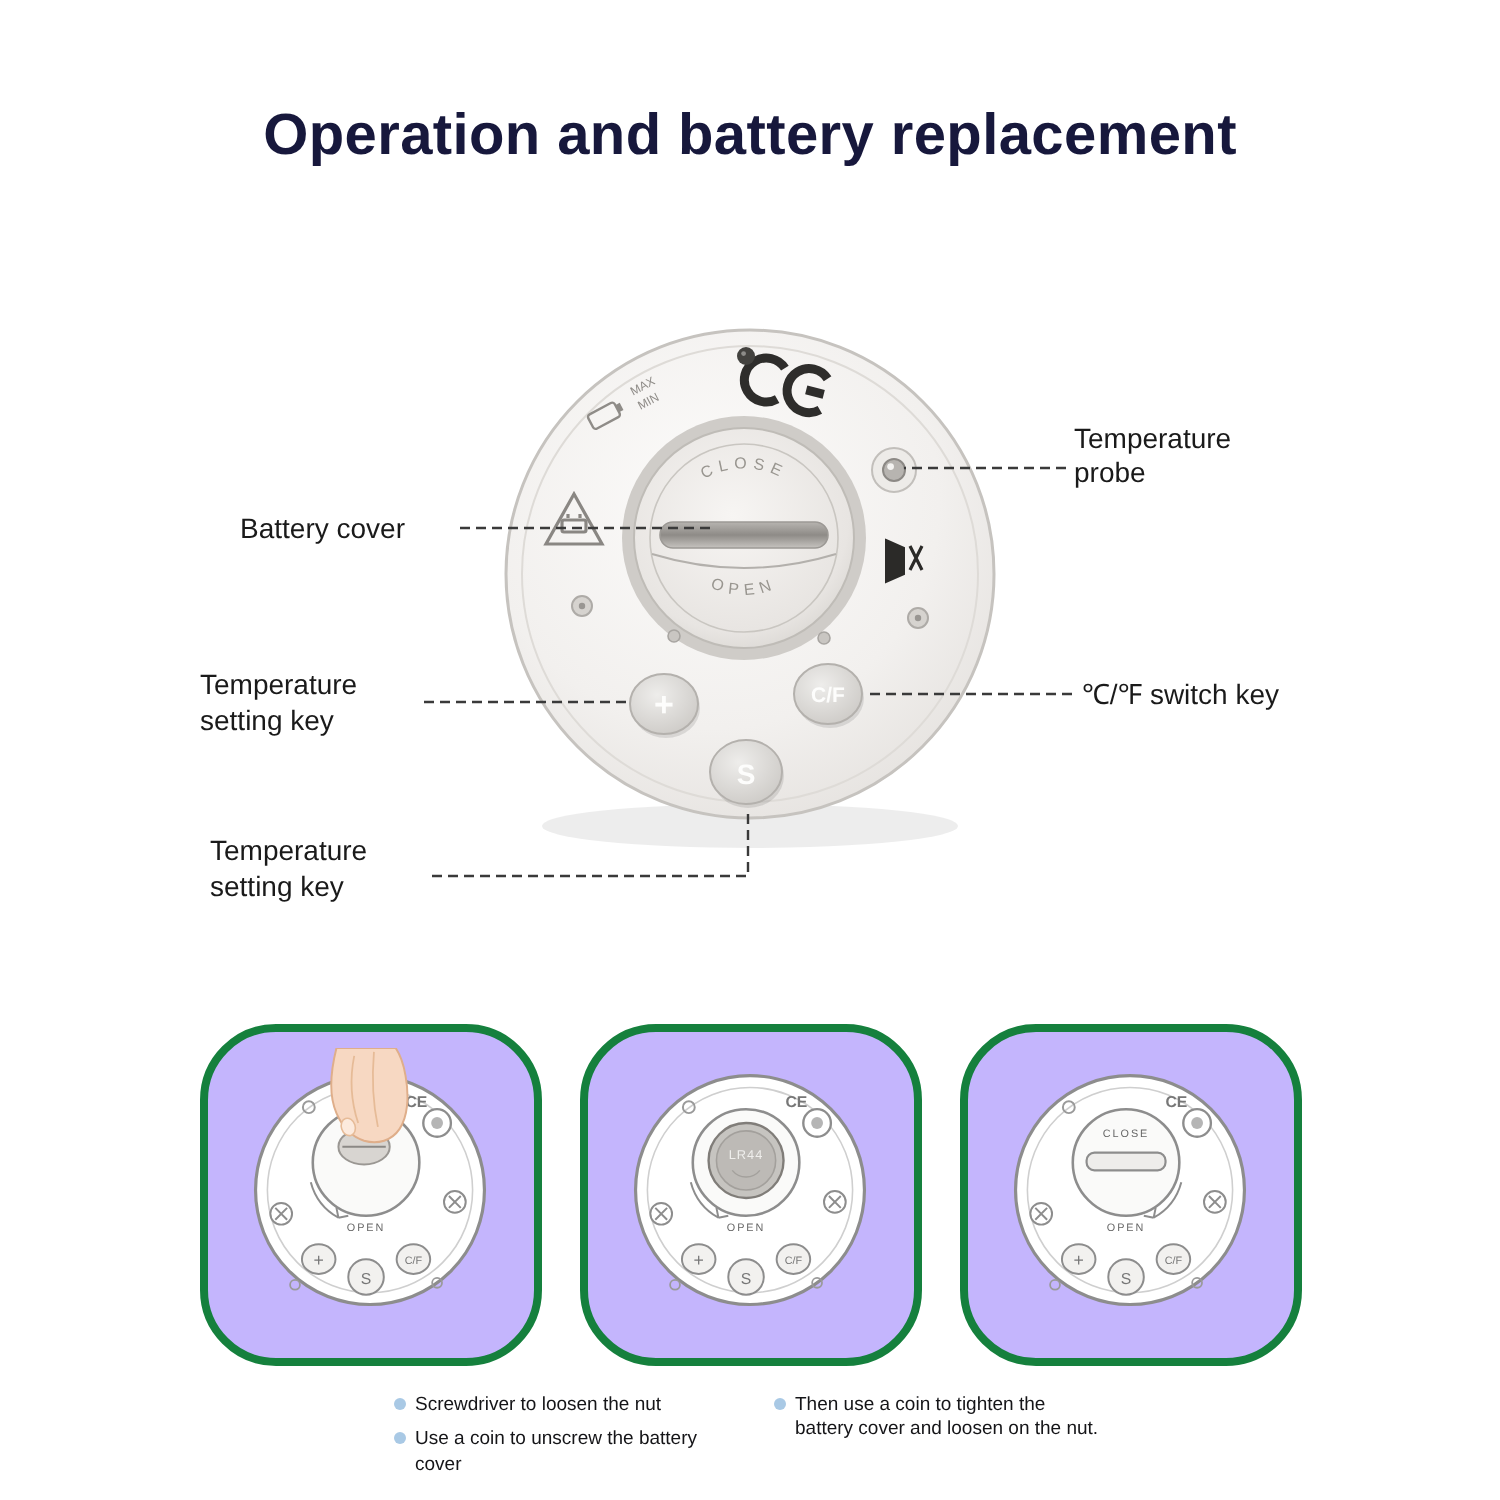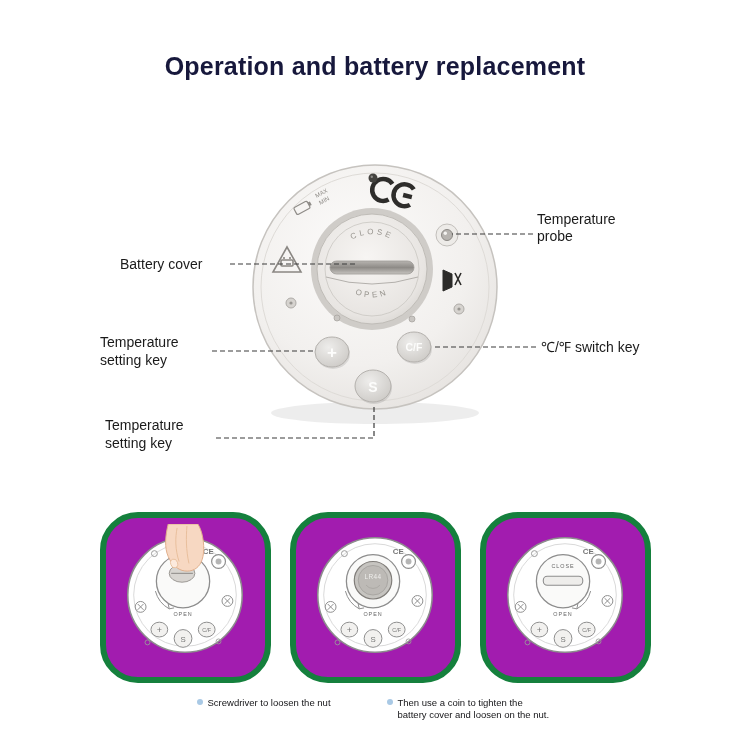--- a/index.html
+++ b/index.html
@@ -1,24 +1,24 @@
 <!DOCTYPE html>
 <html><head>
 <meta charset="utf-8">
 <style>
   * { margin:0; padding:0; box-sizing:border-box; }
   html,body { width:750px; height:750px; background:#ffffff; font-family:"Liberation Sans",sans-serif; }
   .page { position:relative; width:750px; height:750px; background:#fff; overflow:hidden; }
   .title { position:absolute; top:52px; left:0; width:100%; text-align:center;
-           font-size:25px; font-weight:800; color:#17183c; letter-spacing:.2px; }
+           font-size:29px; font-weight:800; color:#17183c; letter-spacing:.2px; }
   .device-svg { position:absolute; top:112px; left:0; }
   svg text { font-family:"Liberation Sans",sans-serif; }
   .label-text { font-size:14px; fill:#1a1a1a; }
   .steps { position:absolute; top:512px; left:0; width:100%; display:flex; justify-content:center; gap:19px; }
-  .step-card { width:171px; height:171px; border:6px solid #15803d; border-radius:38px; background:#a21caf;
+  .step-card { width:171px; height:171px; border:4px solid #15803d; border-radius:38px; background:#c4b5fd;
                display:flex; align-items:center; justify-content:center; }
   .captions { position:absolute; top:697px; left:0; width:100%; display:flex; justify-content:center; gap:19px; }
   .caption-col { width:171px; font-size:9.5px; color:#151518; line-height:1.3; padding:0 2px; }
   .bullet-row { display:flex; gap:5px; margin-bottom:5px; }
   .dot { width:6px; height:6px; border-radius:50%; background:#a9c9e5; flex:none; margin-top:2px; }
   .note { margin-left:11px; margin-top:-2px; }
 </style>
 </head>
 <body>
 
@@ -262,20 +262,24 @@
       </svg>
     </div>
   </div>
 
   <div class="captions">
     <div class="caption-col">
       <div class="bullet-row">
         <span class="dot"></span>
         <span>Screwdriver to loosen the nut</span>
       </div>
+      <div class="bullet-row">
+        <span class="dot"></span>
+        <span>Use a coin to unscrew the battery cover</span>
+      </div>
     </div>
     <div class="caption-col">
       <div class="bullet-row">
         <span class="dot"></span>
         <span>Then use a coin to tighten the battery cover and loosen on the nut.</span>
       </div>
     </div>
   </div>
 
 </div>

